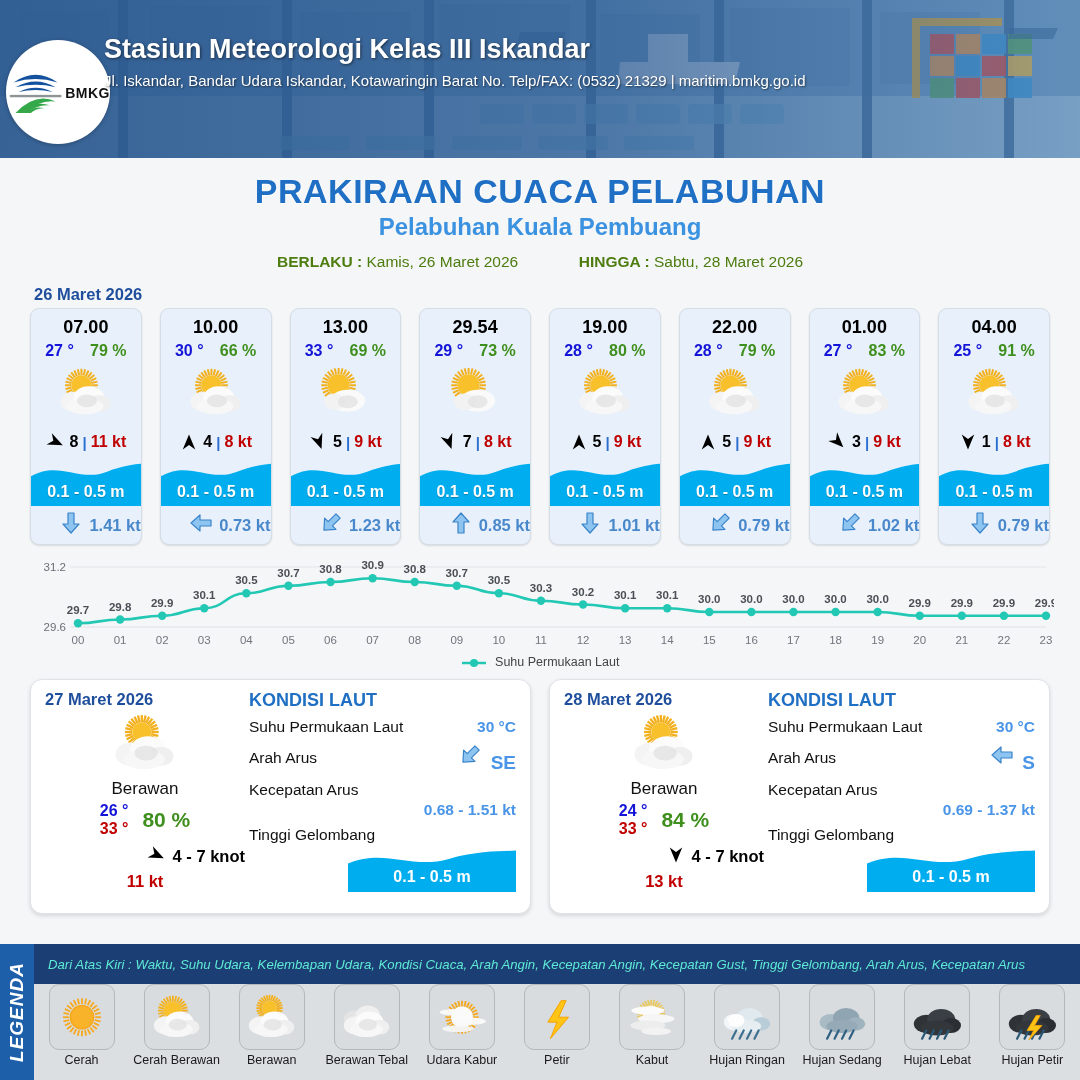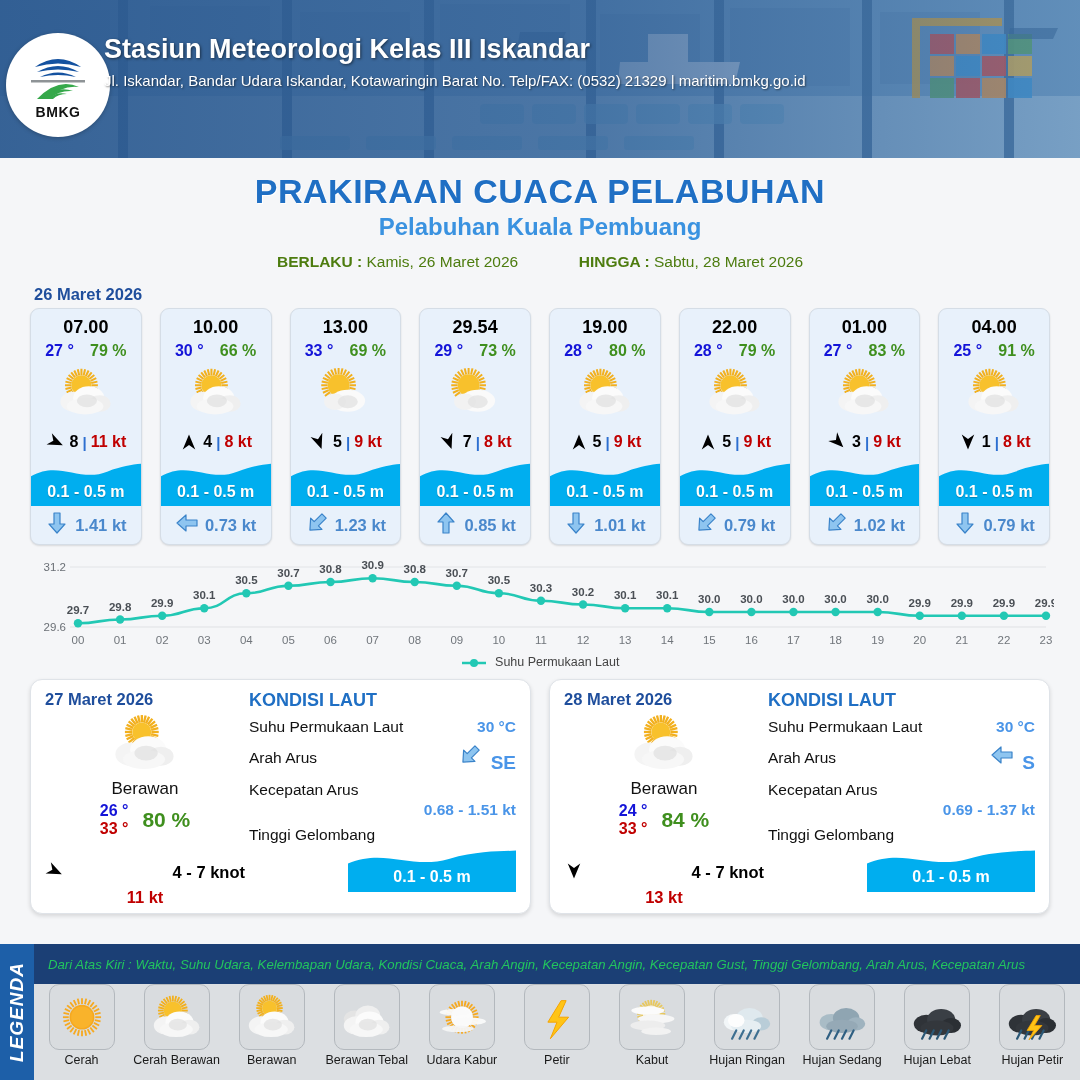--- a/index.html
+++ b/index.html
@@ -16,23 +16,23 @@
     position: relative; width: 1080px; height: 158px;
     background: linear-gradient(180deg,#4f7fae 0%, #3e6d9e 40%, #37648f 100%);
     overflow: hidden;
   }
   .hdr-art { position:absolute; inset:0; }
   .hdr-overlay {
     position:absolute; inset:0;
     background: linear-gradient(90deg, rgba(40,85,140,.88) 0%, rgba(45,90,145,.72) 55%, rgba(50,95,150,.35) 100%);
   }
   .logo {
-    position:absolute; left:6px; top:33px; width:104px; height:104px;
+    position:absolute; left:6px; top:40px; width:104px; height:104px;
     background:#fff; border-radius:50%;
-    display:flex; flex-direction:column; align-items:center; justify-content:center;
+    display:flex; flex-direction:row; align-items:center; justify-content:center;
     box-shadow:0 1px 4px rgba(0,0,0,.25);
   }
   .logo-mark { width:62px; height:52px; }
   .logo-txt { font-size:14px; font-weight:bold; color:#111; letter-spacing:.5px; margin-top:1px;}
   .hdr-text { position:absolute; left:104px; top:30px; right:10px; }
   .hdr-l1 { color:#fff; font-weight:bold; font-size:17.5px; letter-spacing:.4px;
             text-shadow:1px 1px 2px rgba(0,0,0,.5); }
   .hdr-l2 { color:#fff; font-weight:bold; font-size:27px; margin-top:4px;
             text-shadow:1px 1px 3px rgba(0,0,0,.55); }
   .hdr-l3 { color:#fff; font-size:15px; margin-top:7px;
@@ -67,21 +67,21 @@
   .c-wnum { font-size:16px; font-weight:bold; color:#000; }
   .c-bar  { color:#2d6fd0; font-weight:bold; font-size:15px; }
   .c-gust { font-size:16px; font-weight:bold; color:#c00000; }
   .c-wave { position:relative; height:48px; }
   .c-wave svg { position:absolute; left:0; top:0; }
   .c-wave span {
     position:absolute; left:0; right:0; bottom:5px; text-align:center;
     color:#fff; font-size:16px; font-weight:bold;
     text-shadow:0 1px 1px rgba(0,0,0,.25);
   }
-  .c-cur { display:flex; align-items:center; justify-content:center; gap:6px; height:38px; }
+  .c-cur { display:flex; align-items:center; justify-content:flex-end; gap:6px; height:38px; }
   .c-cur-val { font-size:16.5px; font-weight:bold; color:#4a88cc; }
 
   
   .chart-wrap { margin:8px 26px 0; position:relative; height:100px; }
   .chart-legend { text-align:center; margin-top:2px; font-size:12.5px; color:#444; }
   .chart-legend .swatch {
     display:inline-block; vertical-align:middle; margin-right:5px;
   }
 
   
@@ -93,21 +93,21 @@
   }
   .d-left { width:200px; position:relative; }
   .d-date { font-size:16.5px; font-weight:bold; color:#1f4e9c; }
   .d-icon { height:66px; display:flex; align-items:center; justify-content:center; margin-top:2px;}
   .d-cond { text-align:center; font-size:17px; color:#111; margin-top:2px; }
   .d-temps { display:flex; align-items:center; justify-content:center; gap:14px; margin-top:3px;}
   .d-tcol { line-height:1.12; }
   .d-tmin { font-size:16px; font-weight:bold; color:#1414d8; }
   .d-tmax { font-size:16px; font-weight:bold; color:#c00000; }
   .d-hum  { font-size:21px; font-weight:bold; color:#3f8f1e; }
-  .d-wind { display:flex; align-items:center; justify-content:space-between; gap:6px; margin-top:23px; }
+  .d-wind { display:flex; align-items:center; justify-content:flex-end; gap:6px; margin-top:7px; }
   .d-wtxt { font-size:16.5px; font-weight:bold; color:#000; }
   .d-gust { text-align:center; font-size:16.5px; font-weight:bold; color:#c00000; margin-top:3px; }
   .d-right { flex:1; padding-left:4px; position:relative; }
   .d-title { font-size:18px; font-weight:bold; color:#1f6fc4; margin-bottom:5px; }
   .d-row { display:flex; justify-content:space-between; align-items:center;
            font-size:15.5px; color:#111; margin-top:7px; }
   .d-row .v { color:#4a95e8; font-weight:bold; }
   .d-curspd { text-align:right; font-size:15.5px; font-weight:bold; color:#4a95e8; margin-top:2px; }
   .d-wave { position:relative; height:46px; width:168px; margin-left:auto; margin-top:2px; }
   .d-wave span { position:absolute; left:0; right:0; bottom:6px; text-align:center;
@@ -118,21 +118,21 @@
   .leg-side {
     position:absolute; left:0; top:0; width:34px; height:136px;
     background:#1d5fa8; display:flex; align-items:center; justify-content:center;
   }
   .leg-side span {
     transform:rotate(-90deg); white-space:nowrap; color:#fff;
     font-size:19px; font-weight:bold; font-style:italic; letter-spacing:1px;
   }
   .leg-head {
     position:absolute; left:34px; top:0; right:0; height:40px;
-    background:#1b3f75; color:#22c55e; font-size:13.2px; font-style:italic;
+    background:#1b3f75; color:#5eead4; font-size:13.2px; font-style:italic;
     display:flex; align-items:center; padding-left:14px;
   }
   .leg-body {
     position:absolute; left:34px; top:40px; right:0; bottom:0;
     background:#dcdfe2; display:flex; justify-content:space-around;
     align-items:flex-start; 
   }
   .leg-item { width:88px; text-align:center; }
   .leg-box {
     width:66px; height:66px; margin:0 auto; border:1px solid #b3b8bd;

